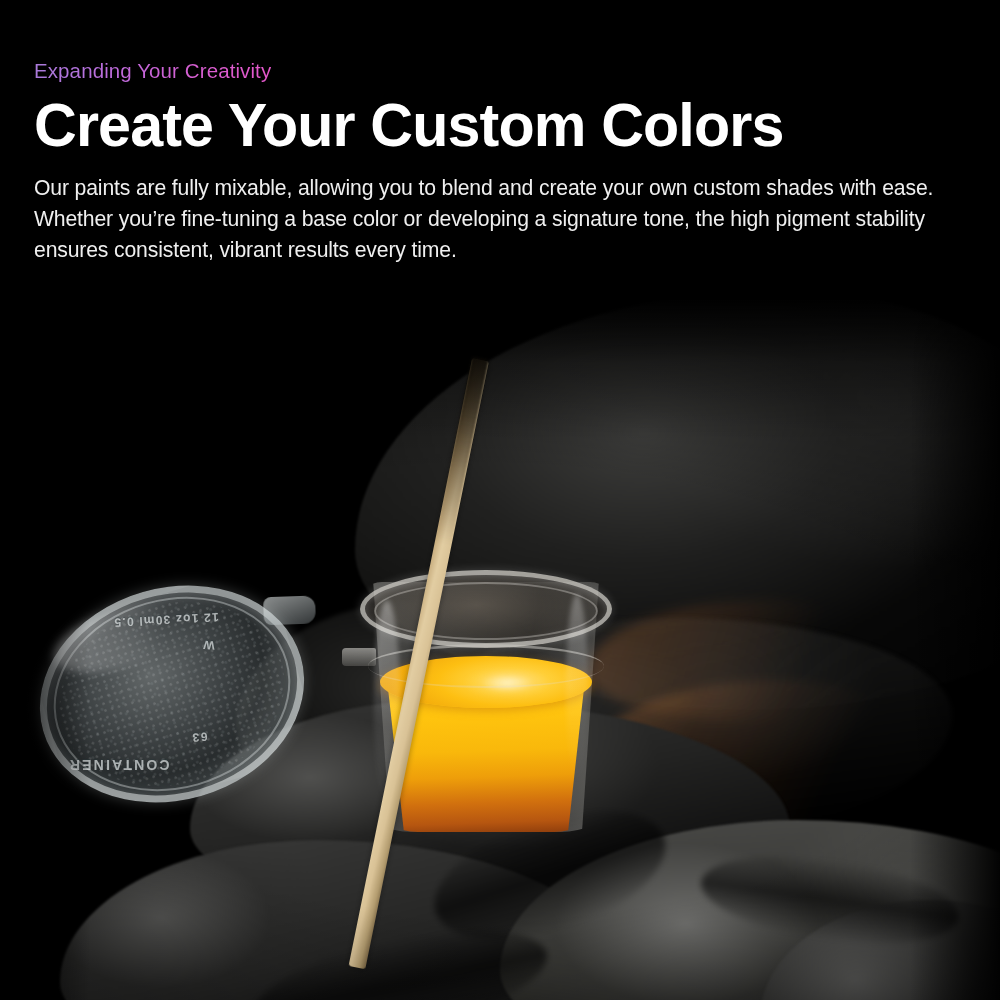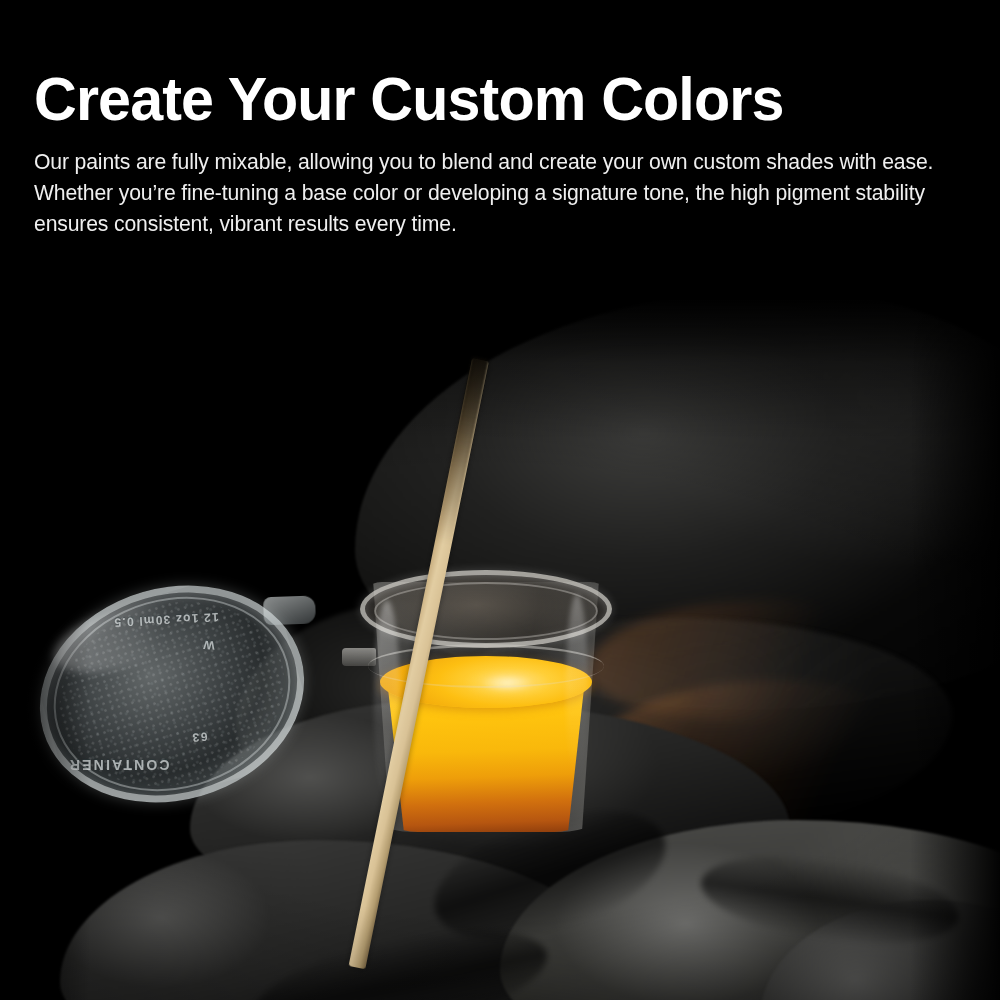--- a/index.html
+++ b/index.html
@@ -387,20 +387,21 @@
     background:
       linear-gradient(90deg, rgba(0,0,0,.95) 0%, rgba(0,0,0,0) 9%, rgba(0,0,0,0) 91%, rgba(0,0,0,.95) 100%);
   }
 </style>
 </head>
 <body>
 
 <div class="banner">
 
   <div class="copy">
+    <div class="eyebrow">Expanding Your Creativity</div>
     <h1 class="headline">Create Your Custom Colors</h1>
     <p class="body-copy">Our paints are fully mixable, allowing you to blend and create your own custom shades with ease. Whether you’re fine-tuning a base color or developing a signature tone, the high pigment stability ensures consistent, vibrant results every time.</p>
   </div>
 
   <div class="photo">
 
     <div class="hand-top"></div>
     <div class="hand-top-knuckles"></div>
     <div class="thumb-top"></div>
     <div class="rim-warm"></div>

